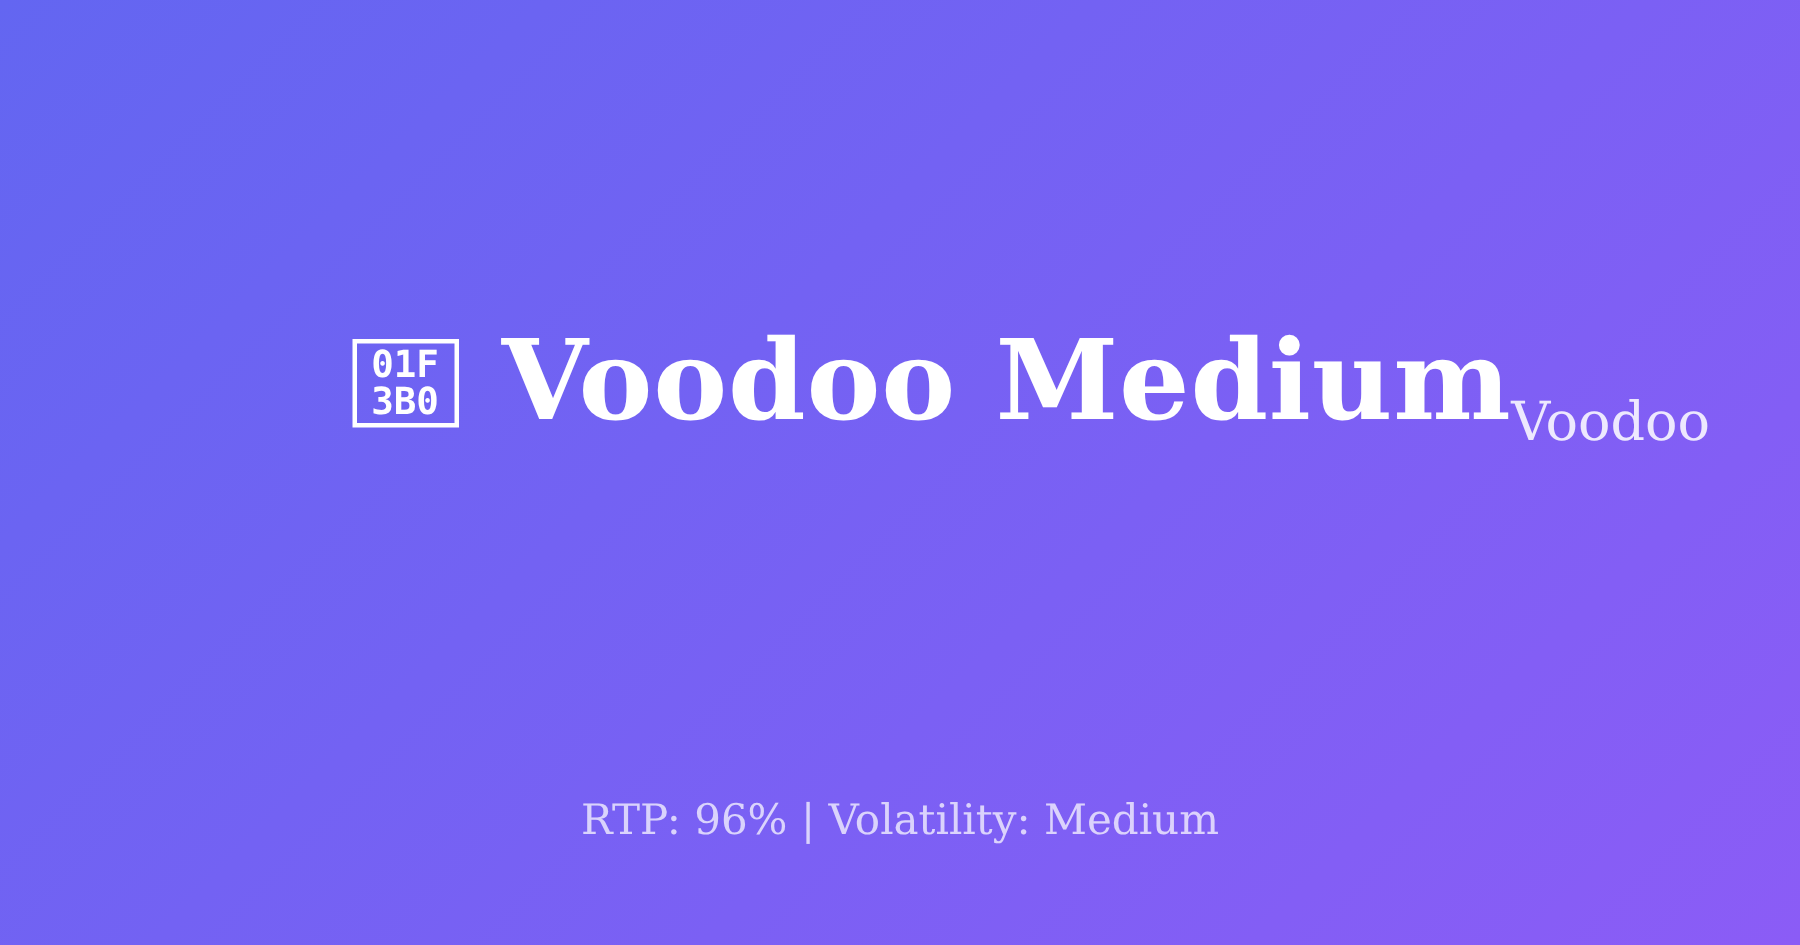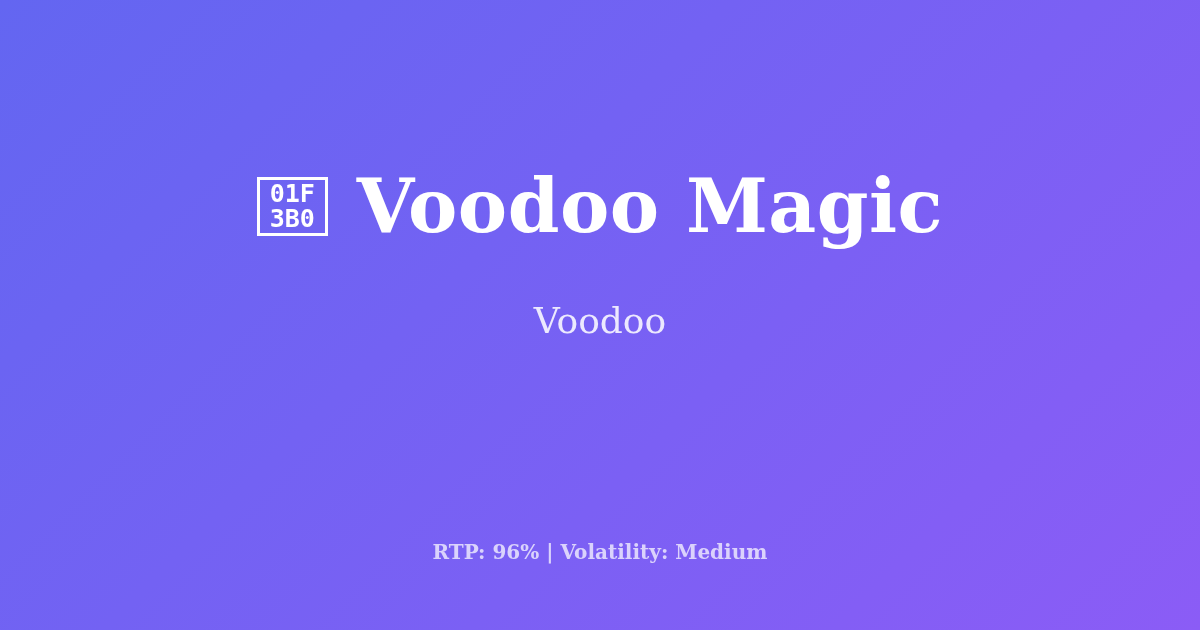--- a/index.html
+++ b/index.html
@@ -31,23 +31,22 @@
   }
 
   
   .hero {
     position: absolute;
     left: 0;
     right: 0;
     top: 0;
     height: 510px;
     display: flex;
-    flex-direction: column;
     align-items: center;
-    justify-content: center;
+    justify-content: flex-end;
     padding: 0 60px;
     box-sizing: border-box;
   }
 
   .title-row {
     display: flex;
     flex-direction: row;
     align-items: center;
     justify-content: center;
     gap: 29px;
@@ -103,22 +102,22 @@
   .og-footer {
     position: absolute;
     left: 0;
     right: 0;
     bottom: 66px;
     text-align: center;
   }
 
   .og-meta {
     font-family: "DejaVu Serif", "Liberation Serif", serif;
-    font-weight: bold;
-    font-size: 20px;
+    font-weight: normal;
+    font-size: 28px;
     line-height: 1.2;
     color: rgba(255, 255, 255, 0.72);
     margin: 0;
     display: inline-block;
     white-space: nowrap;
   }
 </style>
 </head>
 <body>
 
@@ -126,21 +125,21 @@
 
   <div class="hero">
 
     <div class="title-row">
 
       <span class="tofu-glyph">
         <span class="tofu-line">01F</span>
         <span class="tofu-line">3B0</span>
       </span>
 
-      <h1 class="og-title">Voodoo Magic</h1>
+      <h1 class="og-title">Voodoo Medium</h1>
 
     </div>
 
     <p class="og-subtitle">Voodoo</p>
 
   </div>
 
   <div class="og-footer">
     <p class="og-meta">RTP: 96% | Volatility: Medium</p>
   </div>

